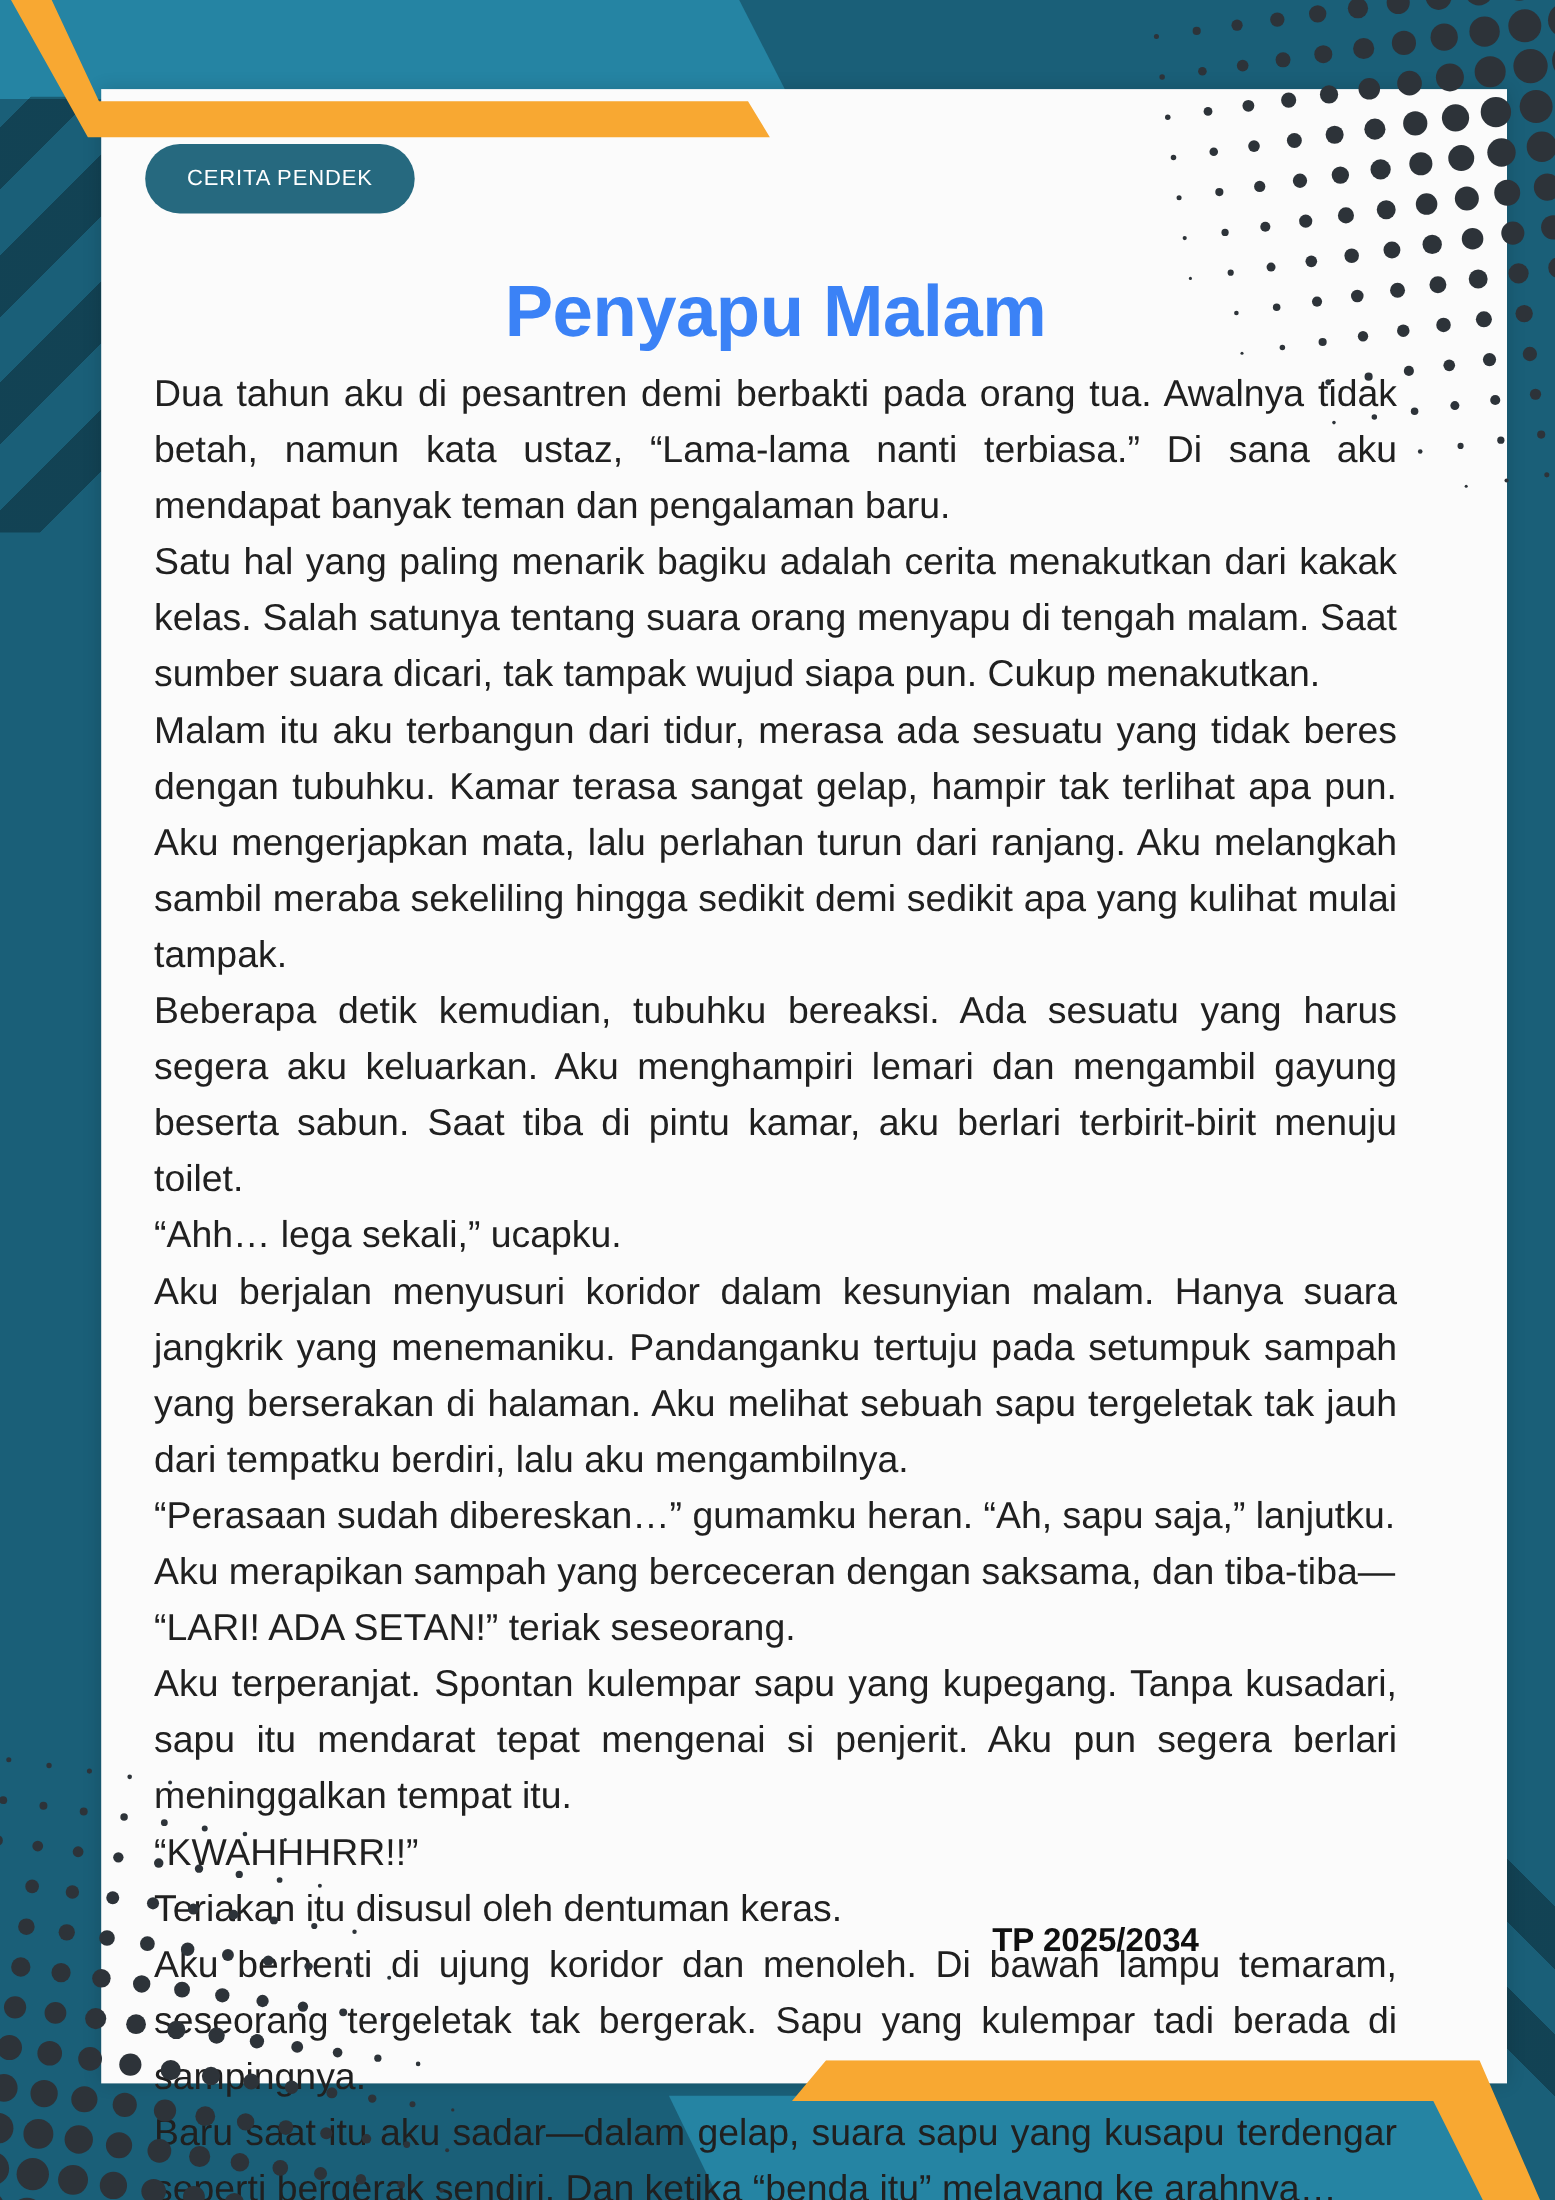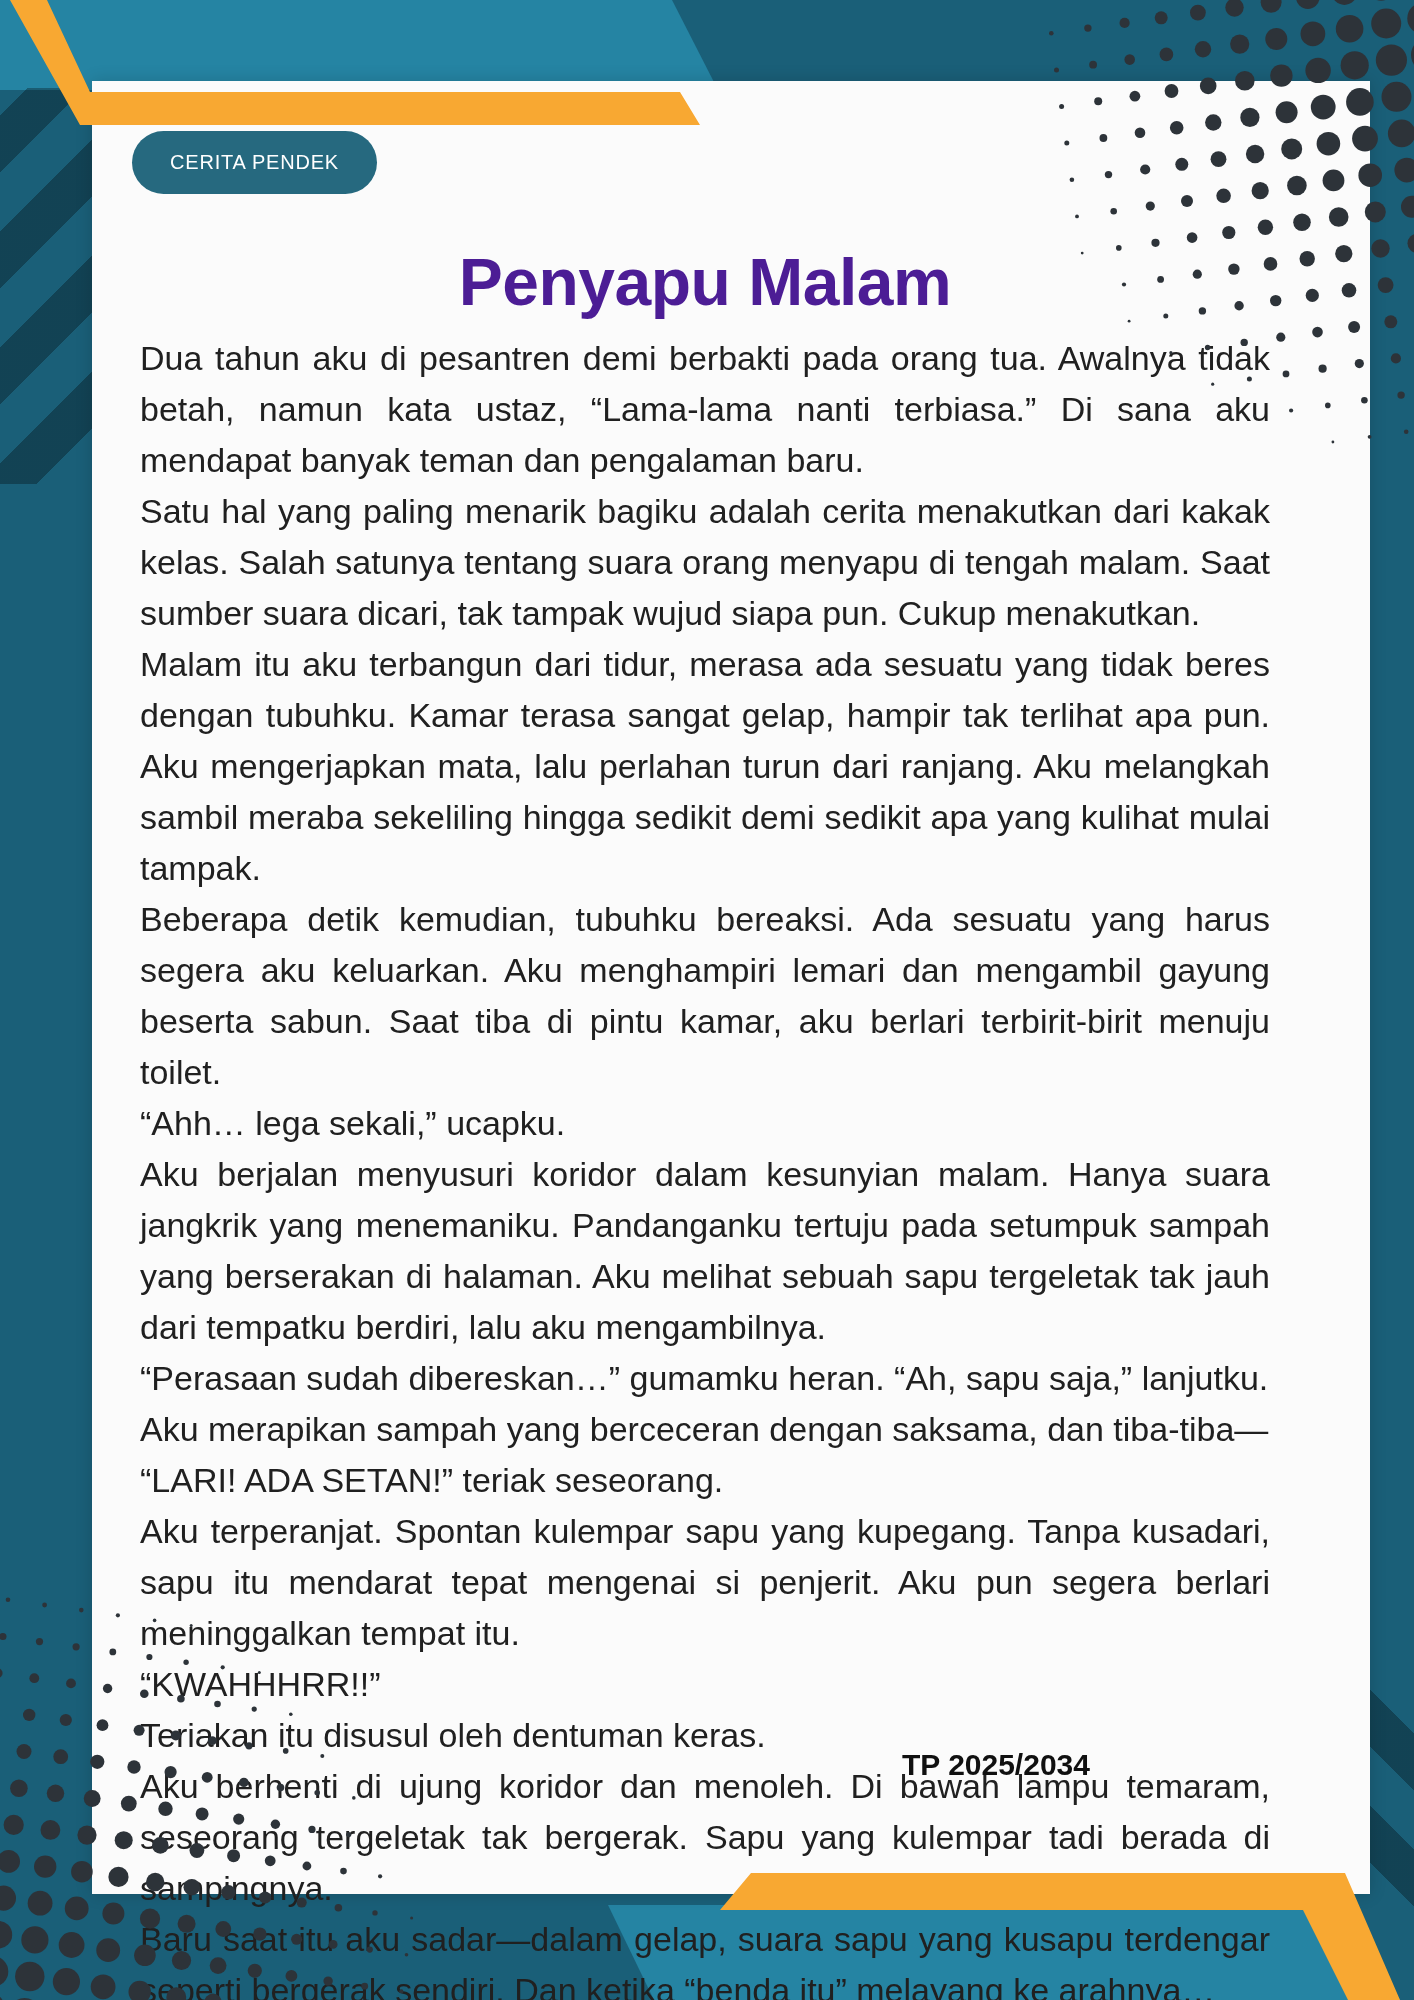--- a/index.html
+++ b/index.html
@@ -42,21 +42,21 @@
   .badge {
     position:absolute; left:40px; top:50px; height:63px;
     padding:0 38px; border-radius:32px;
     background: var(--badge-bg, #26697F);
     color:#ffffff; font-size:20px; letter-spacing:0.8px;
     line-height:63px; white-space:nowrap;
   }
   .title {
     position:absolute; left:48px; top:118px; width:1130px;
     text-align:center; font-size:66px; font-weight:bold;
-    letter-spacing:-0.5px; color:#4c1d95; line-height:1.2;
+    letter-spacing:-0.5px; color:#3b82f6; line-height:1.2;
   }
   .story {
     position:absolute; left:48px; top:252px; width:1130px;
     font-size:34px; line-height:51px; color: var(--text, #202020);
     text-align:justify;
   }
   .story p.para { margin:0; padding:0; }
   .author {
     position:absolute; left:810px; top:1662px;
     font-size:30px; font-weight:bold; line-height:44px; color:#101010;

